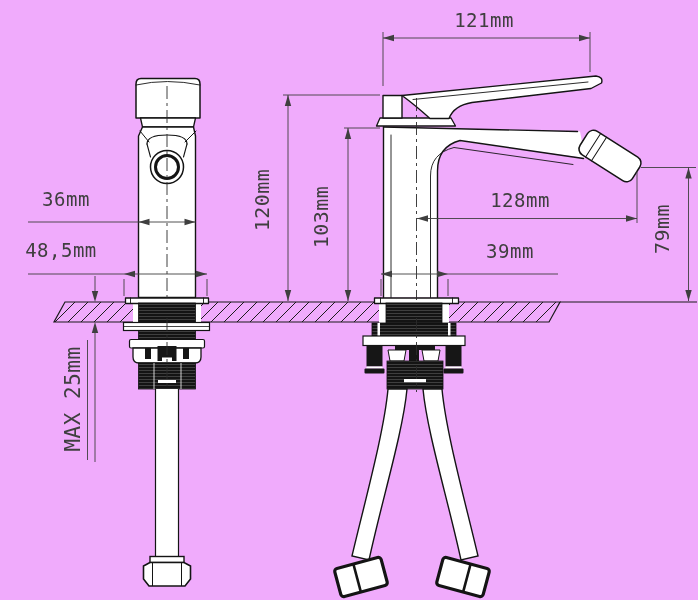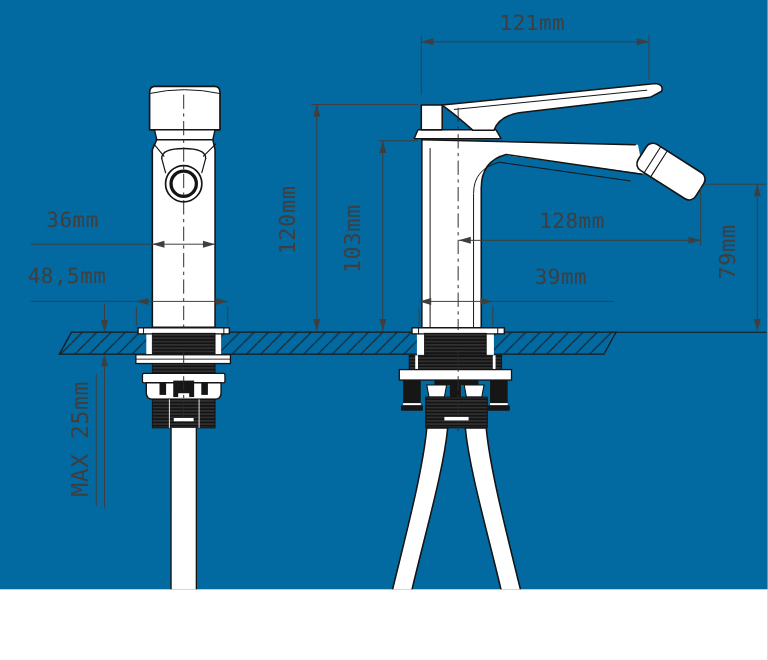--- a/index.html
+++ b/index.html
@@ -1,16 +1,16 @@
 <!DOCTYPE html>
 <html><head>
 <meta charset="utf-8">
 <style>
   html,body{margin:0;padding:0;background:#ffffff;}
-  .stage{position:relative;width:698px;height:536px;background:#0369a1;overflow:hidden;}
+  .stage{position:relative;width:698px;height:600px;background:#f0abfc;overflow:hidden;}
   svg{display:block;}
   text{font-family:"DejaVu Sans Mono","Liberation Mono",monospace;fill:#3f3f3f;letter-spacing:0.5px;}
   .dimtxt{font-size:19px;}
   .dimtxt-rot{font-size:20px;}
   .dimtxt-max{font-size:21px;}
 </style>
 </head>
 <body>
 
 <div class="stage">

